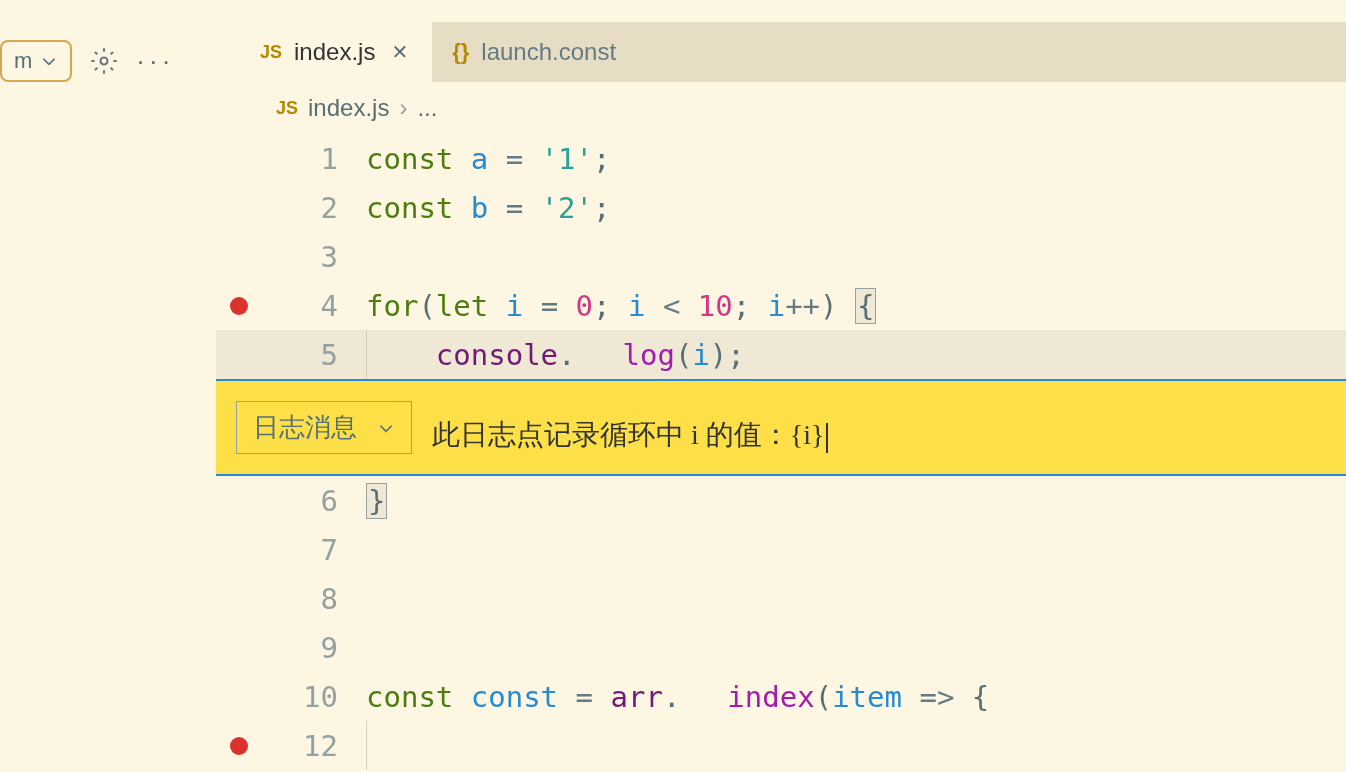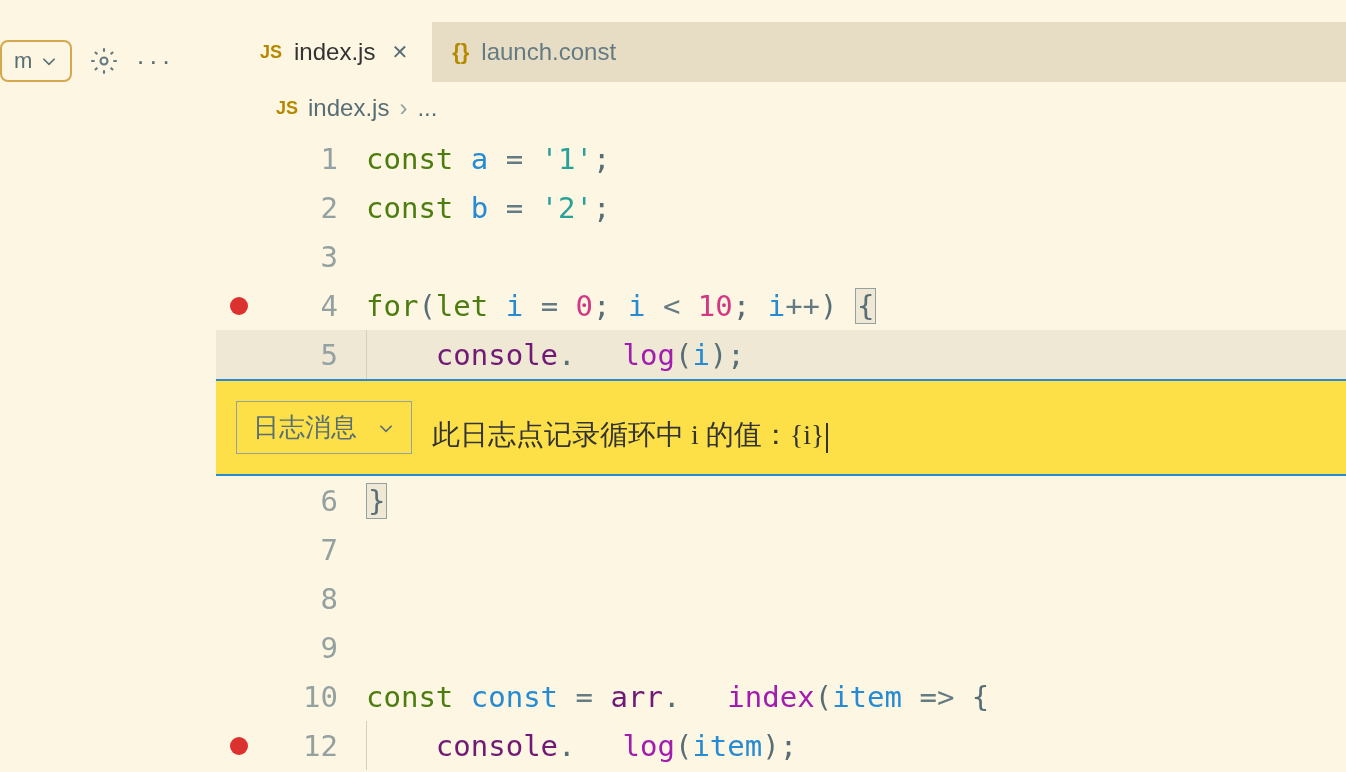--- a/index.html
+++ b/index.html
@@ -312,17 +312,16 @@
         </div>
       <div class="code"><span class="kw">const</span> <span class="var">const</span><span class="op"> = </span><span class="prop">arr</span><span class="punc">.</span><span class="fn">index</span><span class="punc">(</span><span class="var">item</span><span class="op"> =&gt; </span><span class="punc">{</span></div>
     </div>
 
     <div class="code-line">
       <div class="gutter">
           <span class="breakpoint"></span>
           <span class="line-number">12</span>
         </div>
       <div class="indent-guide"></div>
-      <div class="code">    <span class="prop">console</span><span class="punc">.</span><span class="fn">log</span><span class="punc">(</span><span class="var">item</span><span class="punc">)</span><span class="punc">;</span></div>
     </div>
 
   </div>
 </div>
 
 </body></html>

